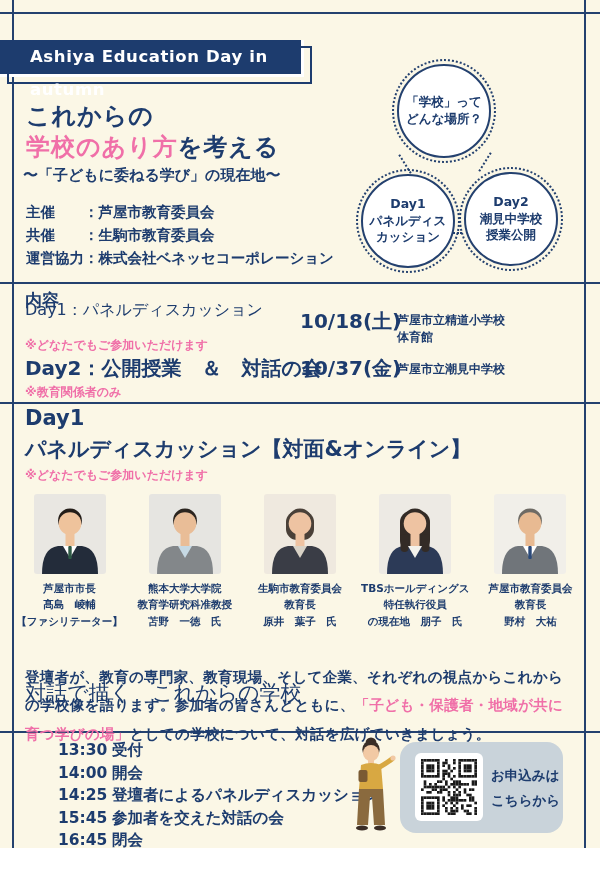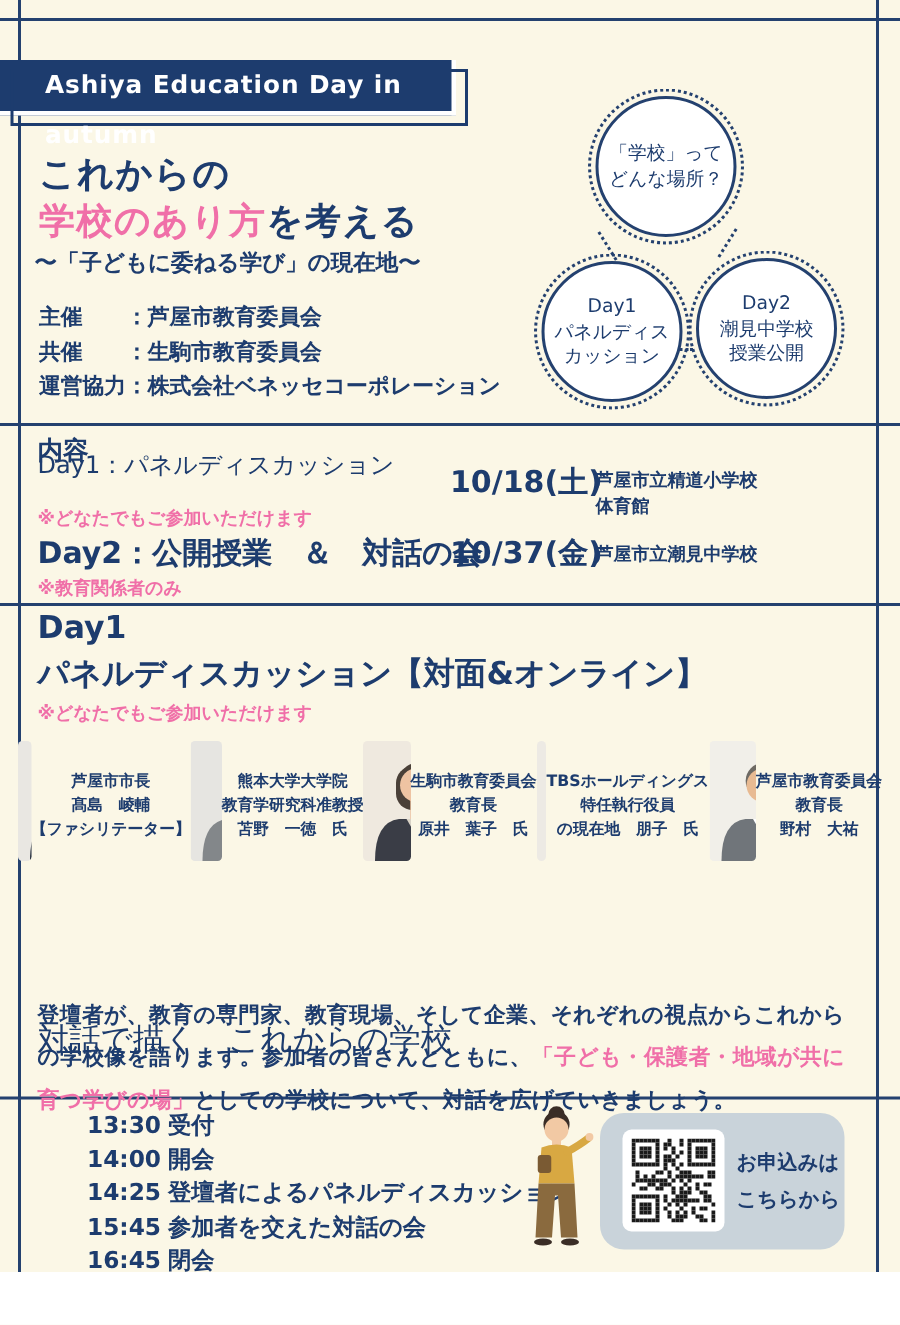--- a/index.html
+++ b/index.html
@@ -23,21 +23,21 @@
   .t1{position:absolute;left:26px;top:100px;font-size:24px;font-weight:bold;letter-spacing:1px;}
   .t2{position:absolute;left:26px;top:131px;font-size:24px;font-weight:bold;letter-spacing:1px;}
   .pink{color:#f06fa8;}
   .sub{position:absolute;left:23px;top:166px;font-size:15px;font-weight:bold;}
   .orgs{position:absolute;left:26px;top:201px;font-size:14.5px;font-weight:bold;line-height:23px;}
   .org-label{display:inline-block;width:58px;}
 
   .circle{position:absolute;border:2px dotted #24416f;border-radius:50%;padding:3px;z-index:2;}
   .circle-inner{width:100%;height:100%;border:2px solid #24416f;border-radius:50%;background:#ffffff;
           display:flex;flex-direction:column;align-items:center;justify-content:center;
-          font-size:12.5px;font-weight:normal;line-height:1.35;box-sizing:border-box;text-align:center;}
+          font-size:12.5px;font-weight:bold;line-height:1.35;box-sizing:border-box;text-align:center;}
   .cq{left:392px;top:59px;width:94px;height:94px;}
   .cd1{left:356px;top:169px;width:94px;height:94px;}
   .cd2{left:459px;top:167px;width:94px;height:94px;}
   .conn{position:absolute;border-top:2px dotted #24416f;width:22px;z-index:1;}
   .cn1{left:394px;top:163px;transform:rotate(58deg);}
   .cn2{left:474px;top:161px;transform:rotate(-58deg);}
   .cn3{left:446px;top:232px;width:16px;}
 
   .ct-h{position:absolute;left:25px;top:289px;font-size:17px;font-weight:bold;}
   .r1t{position:absolute;left:25px;top:300px;font-size:16px;font-weight:normal;}
@@ -47,21 +47,21 @@
   .r2t{position:absolute;left:25px;top:355px;font-size:20px;font-weight:bold;}
   .r2d{position:absolute;left:300px;top:355px;font-size:20px;font-weight:bold;}
   .r2v{position:absolute;left:397px;top:361px;font-size:12px;font-weight:bold;}
   .r2n{position:absolute;left:25px;top:384px;font-size:12px;font-weight:bold;color:#f06fa8;}
 
   .d1h{position:absolute;left:25px;top:406px;font-size:21px;font-weight:bold;}
   .d1s{position:absolute;left:25px;top:435px;font-size:21px;font-weight:bold;}
   .d1n{position:absolute;left:25px;top:467px;font-size:12px;font-weight:bold;color:#f06fa8;}
 
   .speakers{position:absolute;left:12px;top:494px;width:576px;display:flex;}
-  .speaker{flex:1;display:flex;align-items:center;min-width:0;}
+  .speaker{flex:1;display:flex;flex-direction:column;align-items:center;min-width:0;}
   .portrait{width:72px;height:80px;border-radius:3px;overflow:hidden;}
   .portrait svg{display:block;}
   .cap{margin-top:6px;font-size:10.5px;font-weight:bold;line-height:1.55;text-align:center;white-space:nowrap;}
 
   .dgh{position:absolute;left:25px;top:634px;font-size:21px;font-weight:normal;margin-top:45px;}
   .dgb{position:absolute;left:25px;top:663px;width:546px;font-size:14.5px;font-weight:bold;
        line-height:1.95;letter-spacing:.3px;}
 
   .sched{position:absolute;left:58px;top:739px;font-size:15.5px;font-weight:bold;line-height:22.5px;}
   .srow{display:flex;}

